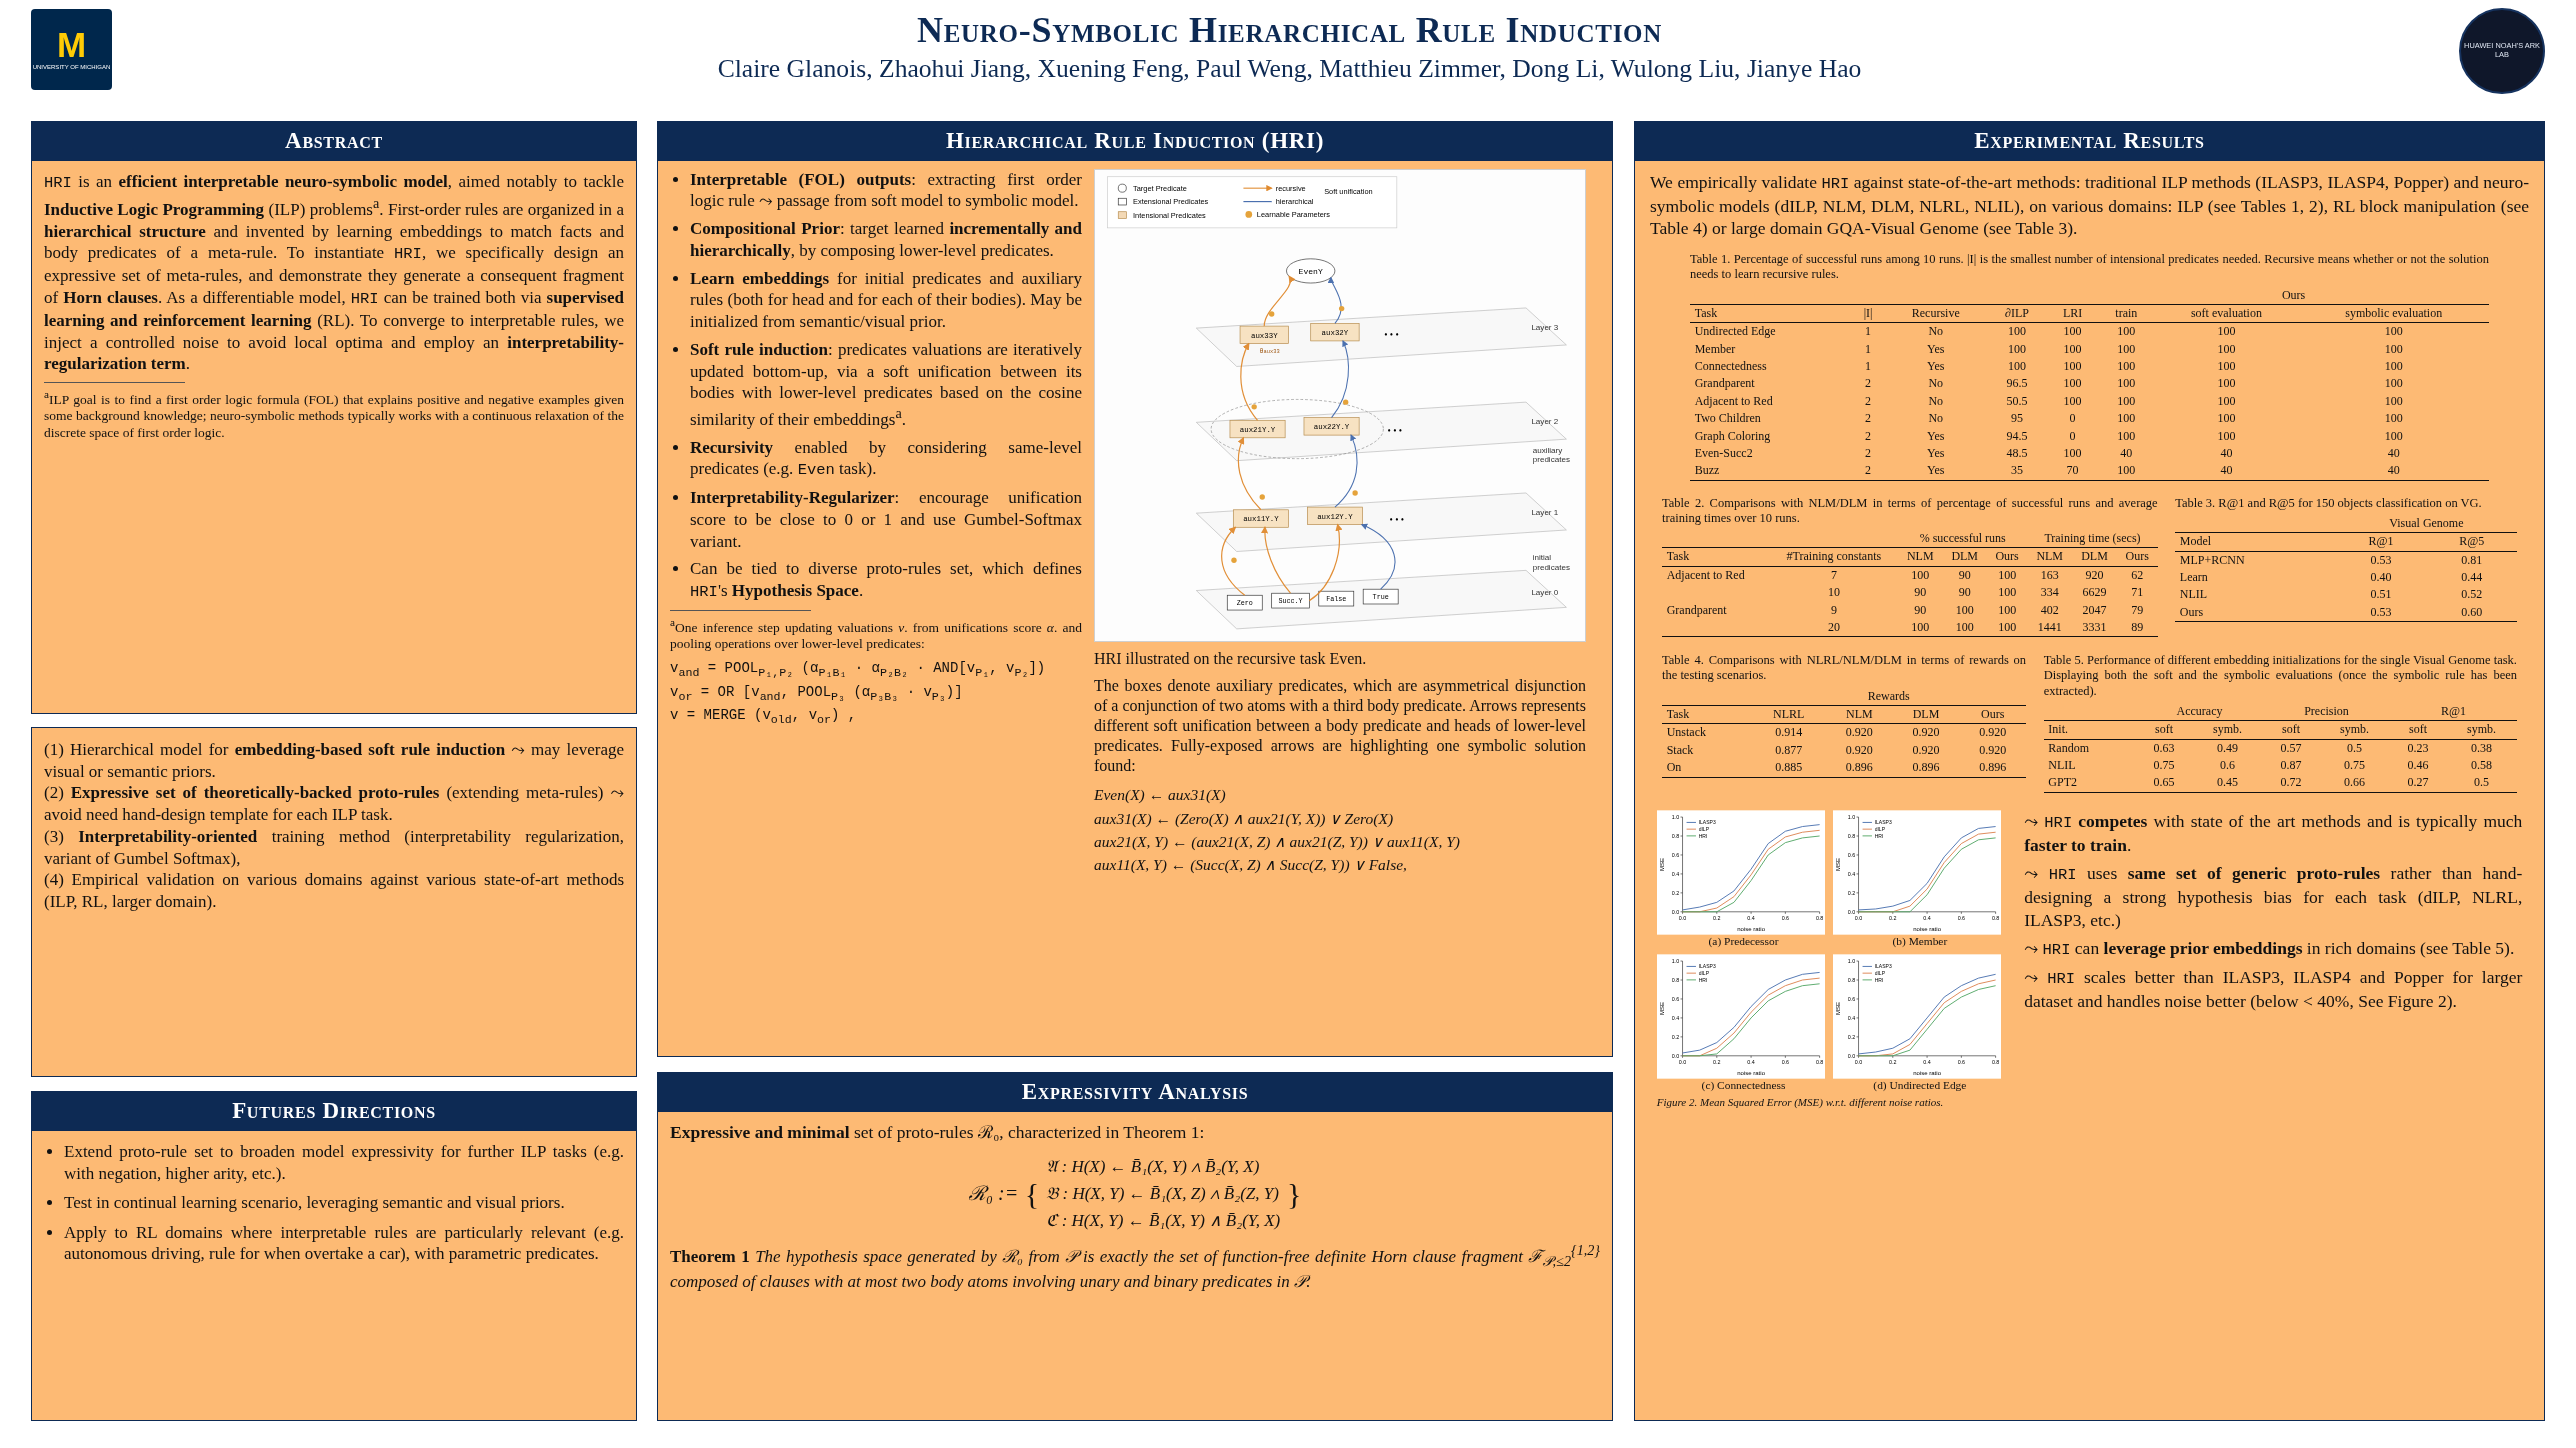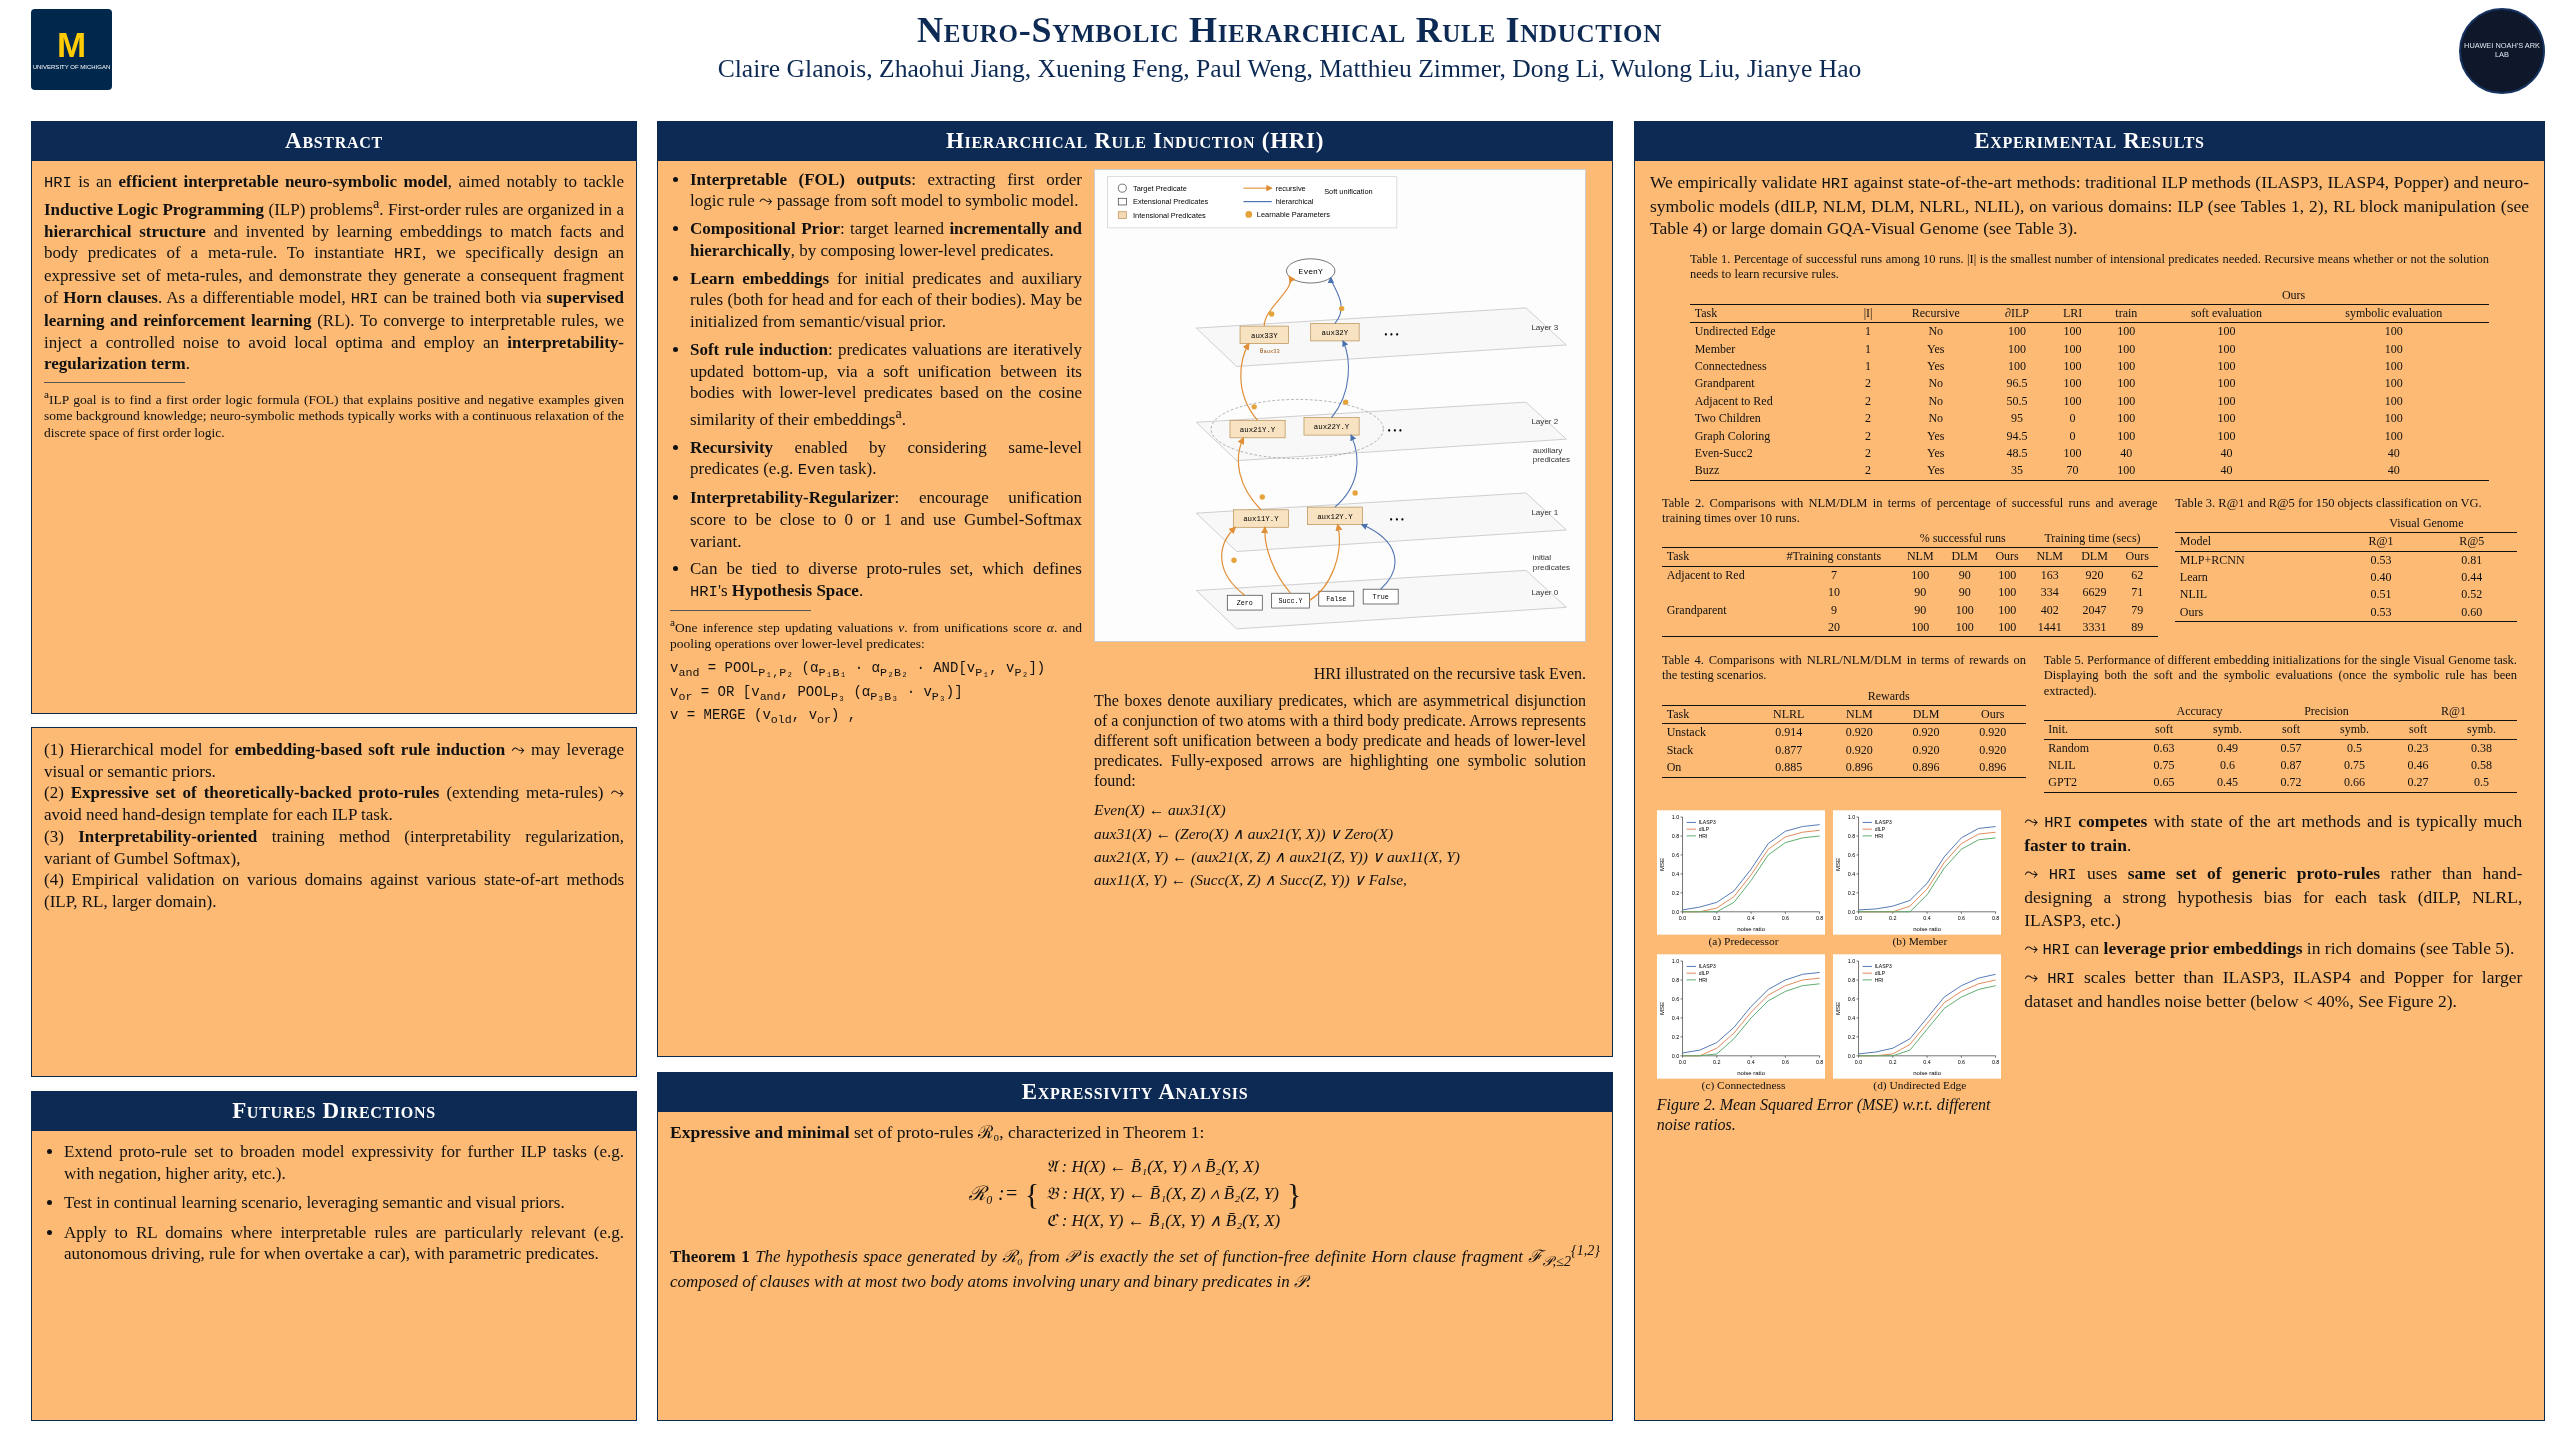--- a/index.html
+++ b/index.html
@@ -63,21 +63,21 @@
   #results{left:1634px;top:121px;width:911px;height:1300px;}
 
   
   .hri-cols{display:flex;gap:12px;}
   .hri-left{width:412px;}
   .hri-right{width:492px;}
   .figure-box{
     border:0.7px solid #cfcfcf;background:#fdfdfd;position:relative;
     height:471px;overflow:hidden;
   }
-  .fig-caption{font-size:16px;text-align:right;margin-top:22px;}
+  .fig-caption{font-size:16px;text-align:left;margin-top:7px;}
   .eq{font-family:"Liberation Serif",serif;font-style:italic;font-size:15.5px;line-height:1.5;}
   .eqmono{font-family:"Liberation Mono",monospace;font-size:14px;line-height:1.45;}
 
   
   .tbl-cap{font-size:12.5px;line-height:1.22;margin:0 0 4px 0;text-align:justify;}
   table.data{border-collapse:collapse;font-size:12px;width:100%;}
   table.data th,table.data td{padding:1px 4.7px;text-align:center;font-weight:normal;}
   table.data th{font-weight:normal;}
   table.data td.l,table.data th.l{text-align:left;}
   .hr-top{border-top:1.1px solid #111;}
@@ -87,21 +87,21 @@
   .results-intro{font-size:17.5px;line-height:1.3;text-align:justify;}
   .results-bullets{font-size:17.5px;line-height:1.32;text-align:justify;}
   .results-bullets p{margin:0 0 5.4px 0;}
 
   
   .plotgrid{display:grid;grid-template-columns:1fr 1fr;gap:2.7px;}
   .plotcell{position:relative;height:125px;}
   .plotcell svg{display:block;}
   .plotlabel{text-align:center;font-size:11.4px;margin-top:-1.3px;}
 
-  .fig2cap{font-size:16px;font-style:italic;text-align:left;margin-top:2.7px;}
+  .fig2cap{font-size:11px;font-style:italic;text-align:left;margin-top:2.7px;}
 </style>
 </head>
 <body>
 
 <div class="poster">
 
   <div class="header">
     <div class="logo-um">
       <div class="mblock">M</div>
       <div class="utext">UNIVERSITY OF MICHIGAN</div>

